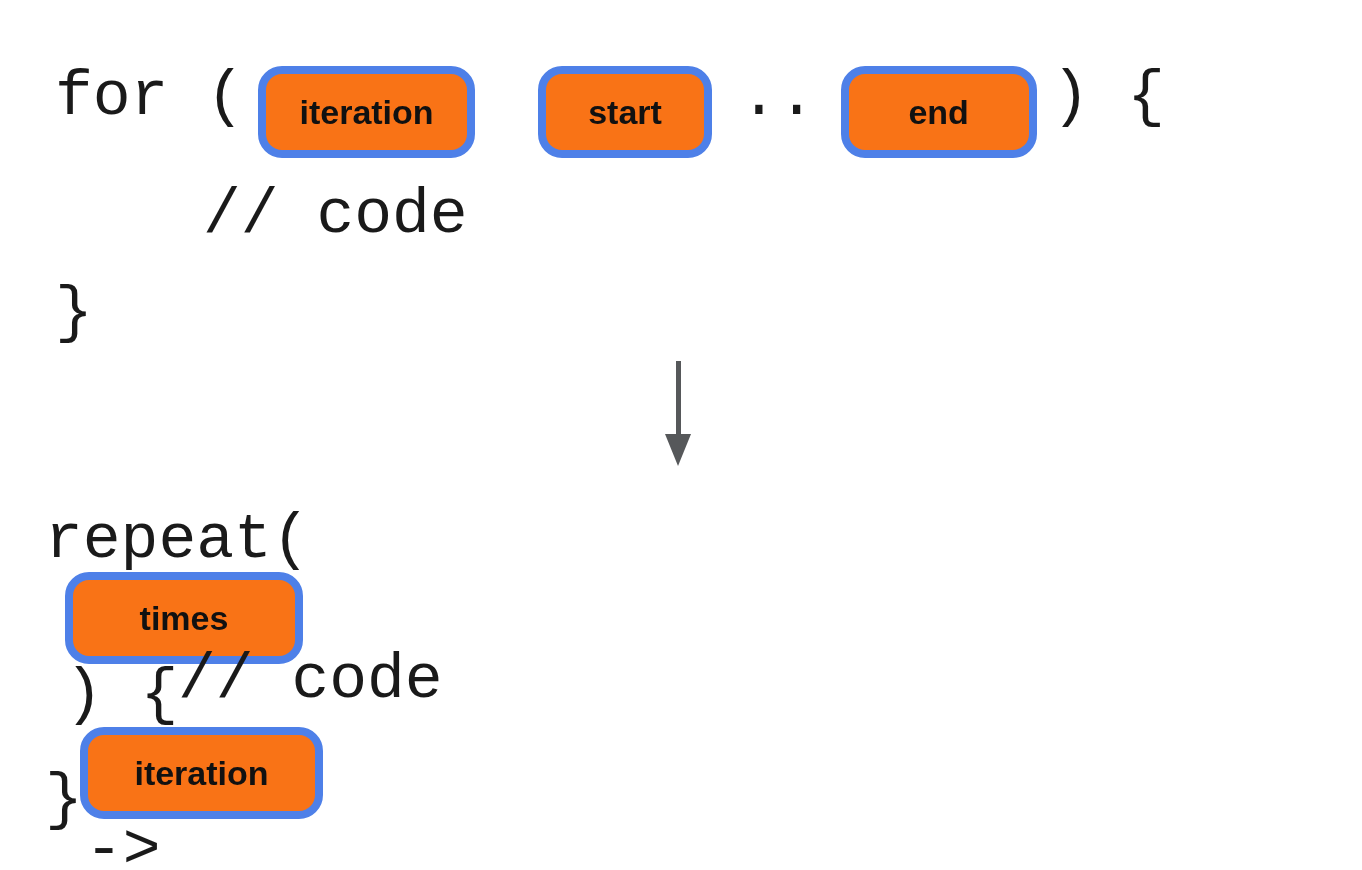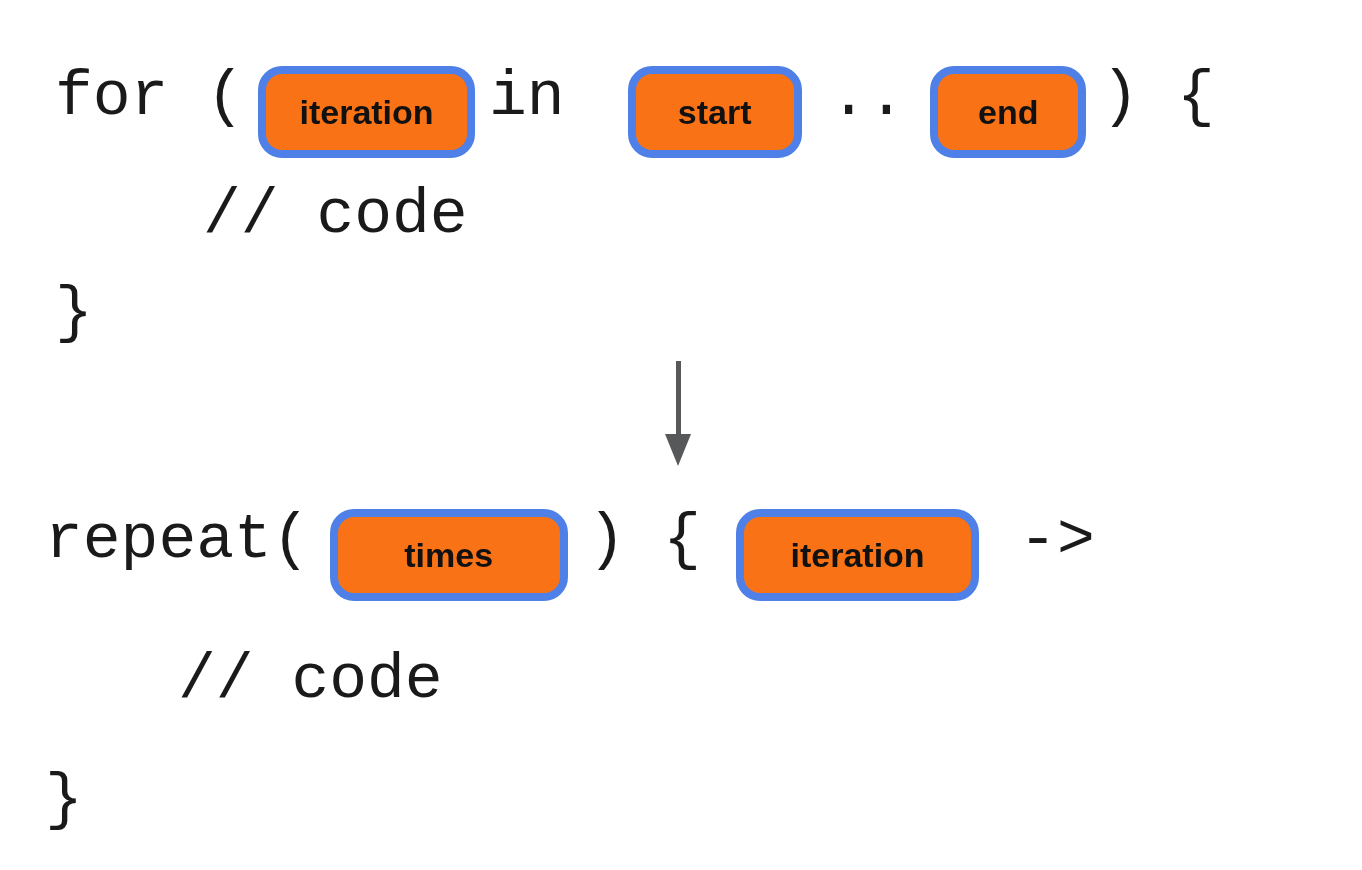--- a/index.html
+++ b/index.html
@@ -67,47 +67,46 @@
     width: 0;
     height: 0;
     border-left: 13px solid transparent;
     border-right: 13px solid transparent;
     border-top: 32px solid var(--arrow, #56585a);
   }
   
   #for-line      { left: 55px;  top: 66px;  height: 92px; }
   #for-body      { left: 203px; top: 184px; }
   #for-close     { left: 55px;  top: 282px; }
-  #repeat-line   { left: 45px;  top: 509px; height: 92px; }
+  #repeat-line   { left: 45px;  top: 509px; height: 92px; flex-direction: column; }
   #repeat-body   { left: 178px; top: 649px; }
   #repeat-close  { left: 45px;  top: 769px; }
 
   
   #pill-iteration      { width: 217px; margin-left: 14px; }
   #kw-in               { margin-left: 14px; }
   #pill-start          { width: 174px; margin-left: 63px; }
   #range-op            { margin-left: 28px; }
-  #pill-end            { width: 156px; margin-left: 25px; }
+  #pill-end            { width: 196px; margin-left: 25px; }
   #for-tail            { margin-left: 15px; }
   #pill-times          { width: 238px; margin-left: 20px; }
   #repeat-mid          { margin-left: 20px; }
   #pill-iteration2     { width: 243px; margin-left: 35px; }
   #lambda-arrow        { margin-left: 40px; }
 </style>
 </head>
 <body>
 
 <div class="canvas">
 
   <div class="row" id="for-line">
     <span class="code">for (</span>
     <span class="pill" id="pill-iteration">
       <span class="label">iteration</span>
     </span>
-    <span class="code" id="kw-in">in</span>
     <span class="pill" id="pill-start">
       <span class="label">start</span>
     </span>
     <span class="code" id="range-op">..</span>
     <span class="pill" id="pill-end">
       <span class="label">end</span>
     </span>
     <span class="code" id="for-tail">) {</span>
   </div>
 

